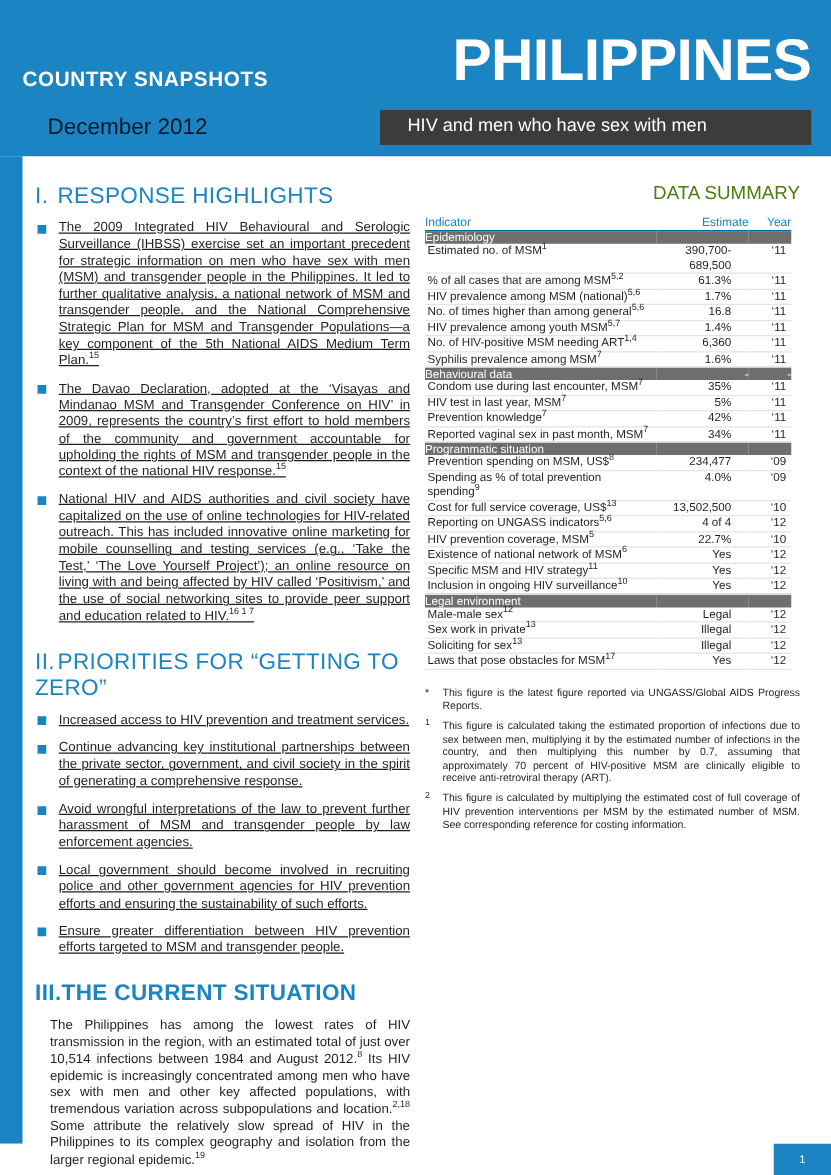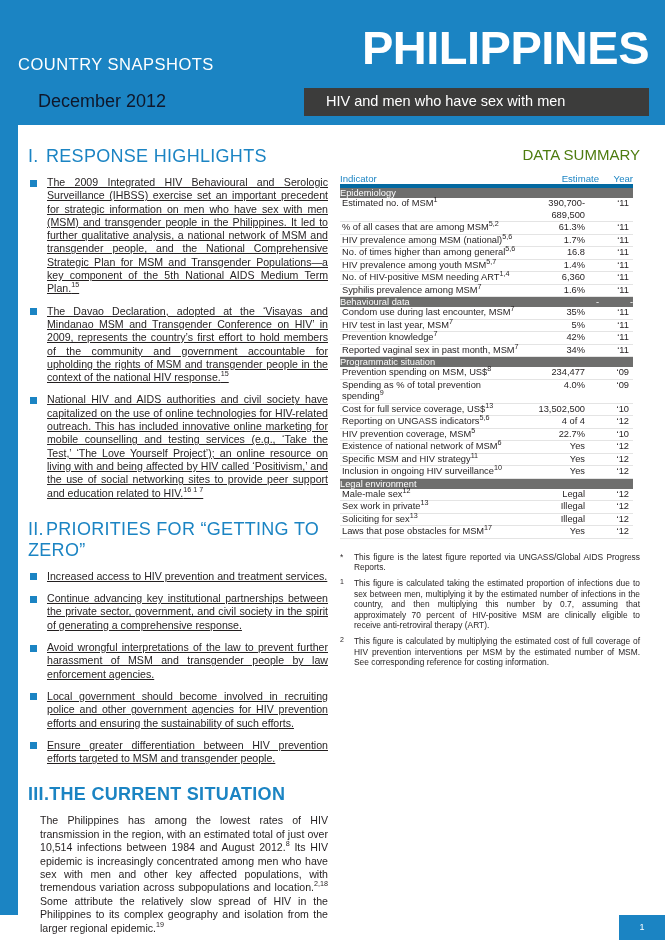--- a/index.html
+++ b/index.html
@@ -21,21 +21,21 @@
     width: 665px;
     height: 125px;
     background: #1b84c3;
   }
   .header-left-title {
     position: absolute;
     left: 18px; top: 55px;
     color: #ffffff;
     font-size: 16.5px;
     letter-spacing: 0.5px;
-    font-weight: normal;
+    font-weight: bold;
   }
   .header-country {
     position: absolute;
     right: 16px; top: 24px;
     color: #ffffff;
     font-size: 47px;
     font-weight: bold;
     letter-spacing: -0.5px;
     line-height: 48px;
   }
@@ -141,21 +141,21 @@
     margin: 0 0 10px 0;
   }
   table.datatab {
     width: 293px;
     border-collapse: collapse;
     font-size: 9.3px;
   }
   table.datatab td { padding: 0; }
   .hdr-row td {
     color: #1b84c3;
-    border-bottom: 4px solid #0369a1;
+    border-bottom: 1px solid #0369a1;
     padding: 0 0 3px 0;
     font-size: 9.6px;
   }
   .hdr-row td.c2, .hdr-row td.c3 { text-align: right; }
   .grp td {
     background: #6e6e6d;
     color: #ffffff;
     padding: 2.5px 5px;
     font-size: 9.3px;
   }

